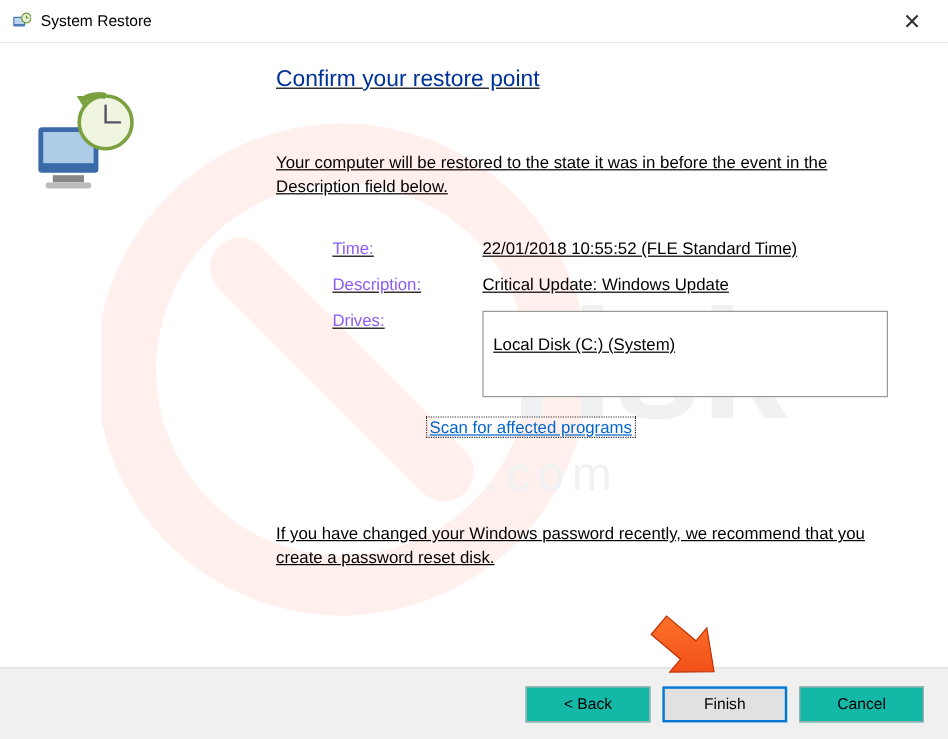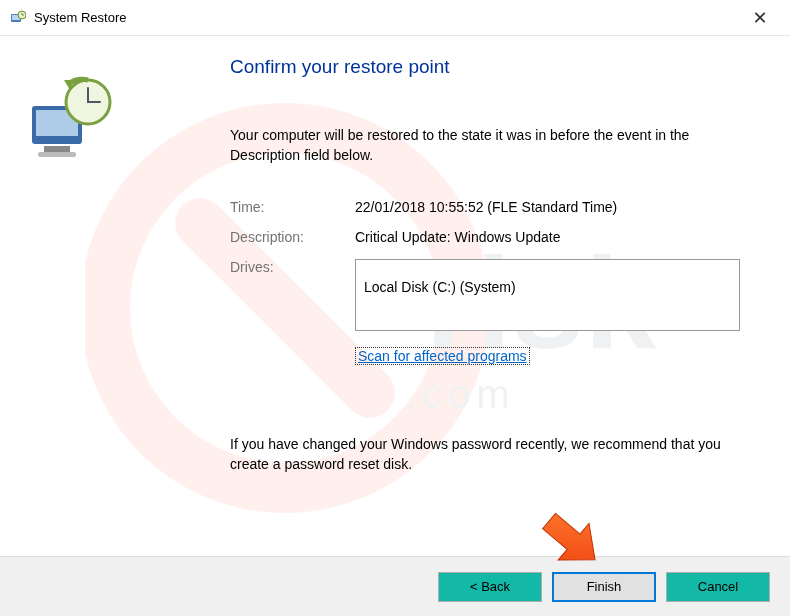--- a/index.html
+++ b/index.html
@@ -46,20 +46,21 @@
       color: #333;
       cursor: pointer;
       font-weight: 300;
     }
     .content {
       position: relative;
       z-index: 2;
       display: flex;
       padding: 20px 20px 0 20px;
       height: 510px;
+      text-decoration: underline;
     }
     .left-col {
       width: 210px;
       padding-top: 20px;
     }
     .restore-graphic {
       width: 90px; height: 90px;
       margin-left: 6px;
     }
     .right-col {
@@ -79,21 +80,22 @@
       margin-bottom: 34px;
       margin-top: 48px;
     }
     .info-row {
       display: flex;
       margin-bottom: 14px;
       font-size: 14px;
     }
     .info-label {
       width: 125px;
-      color: #737373;
+      color: #8b5cf6;
+      margin-left: 47px;
     }
     .info-value {
       flex: 1;
       color: #000;
     }
     .drives-box {
       border: 1px solid #999;
       padding: 19px 8px;
       height: 72px;
       font-size: 14px;

